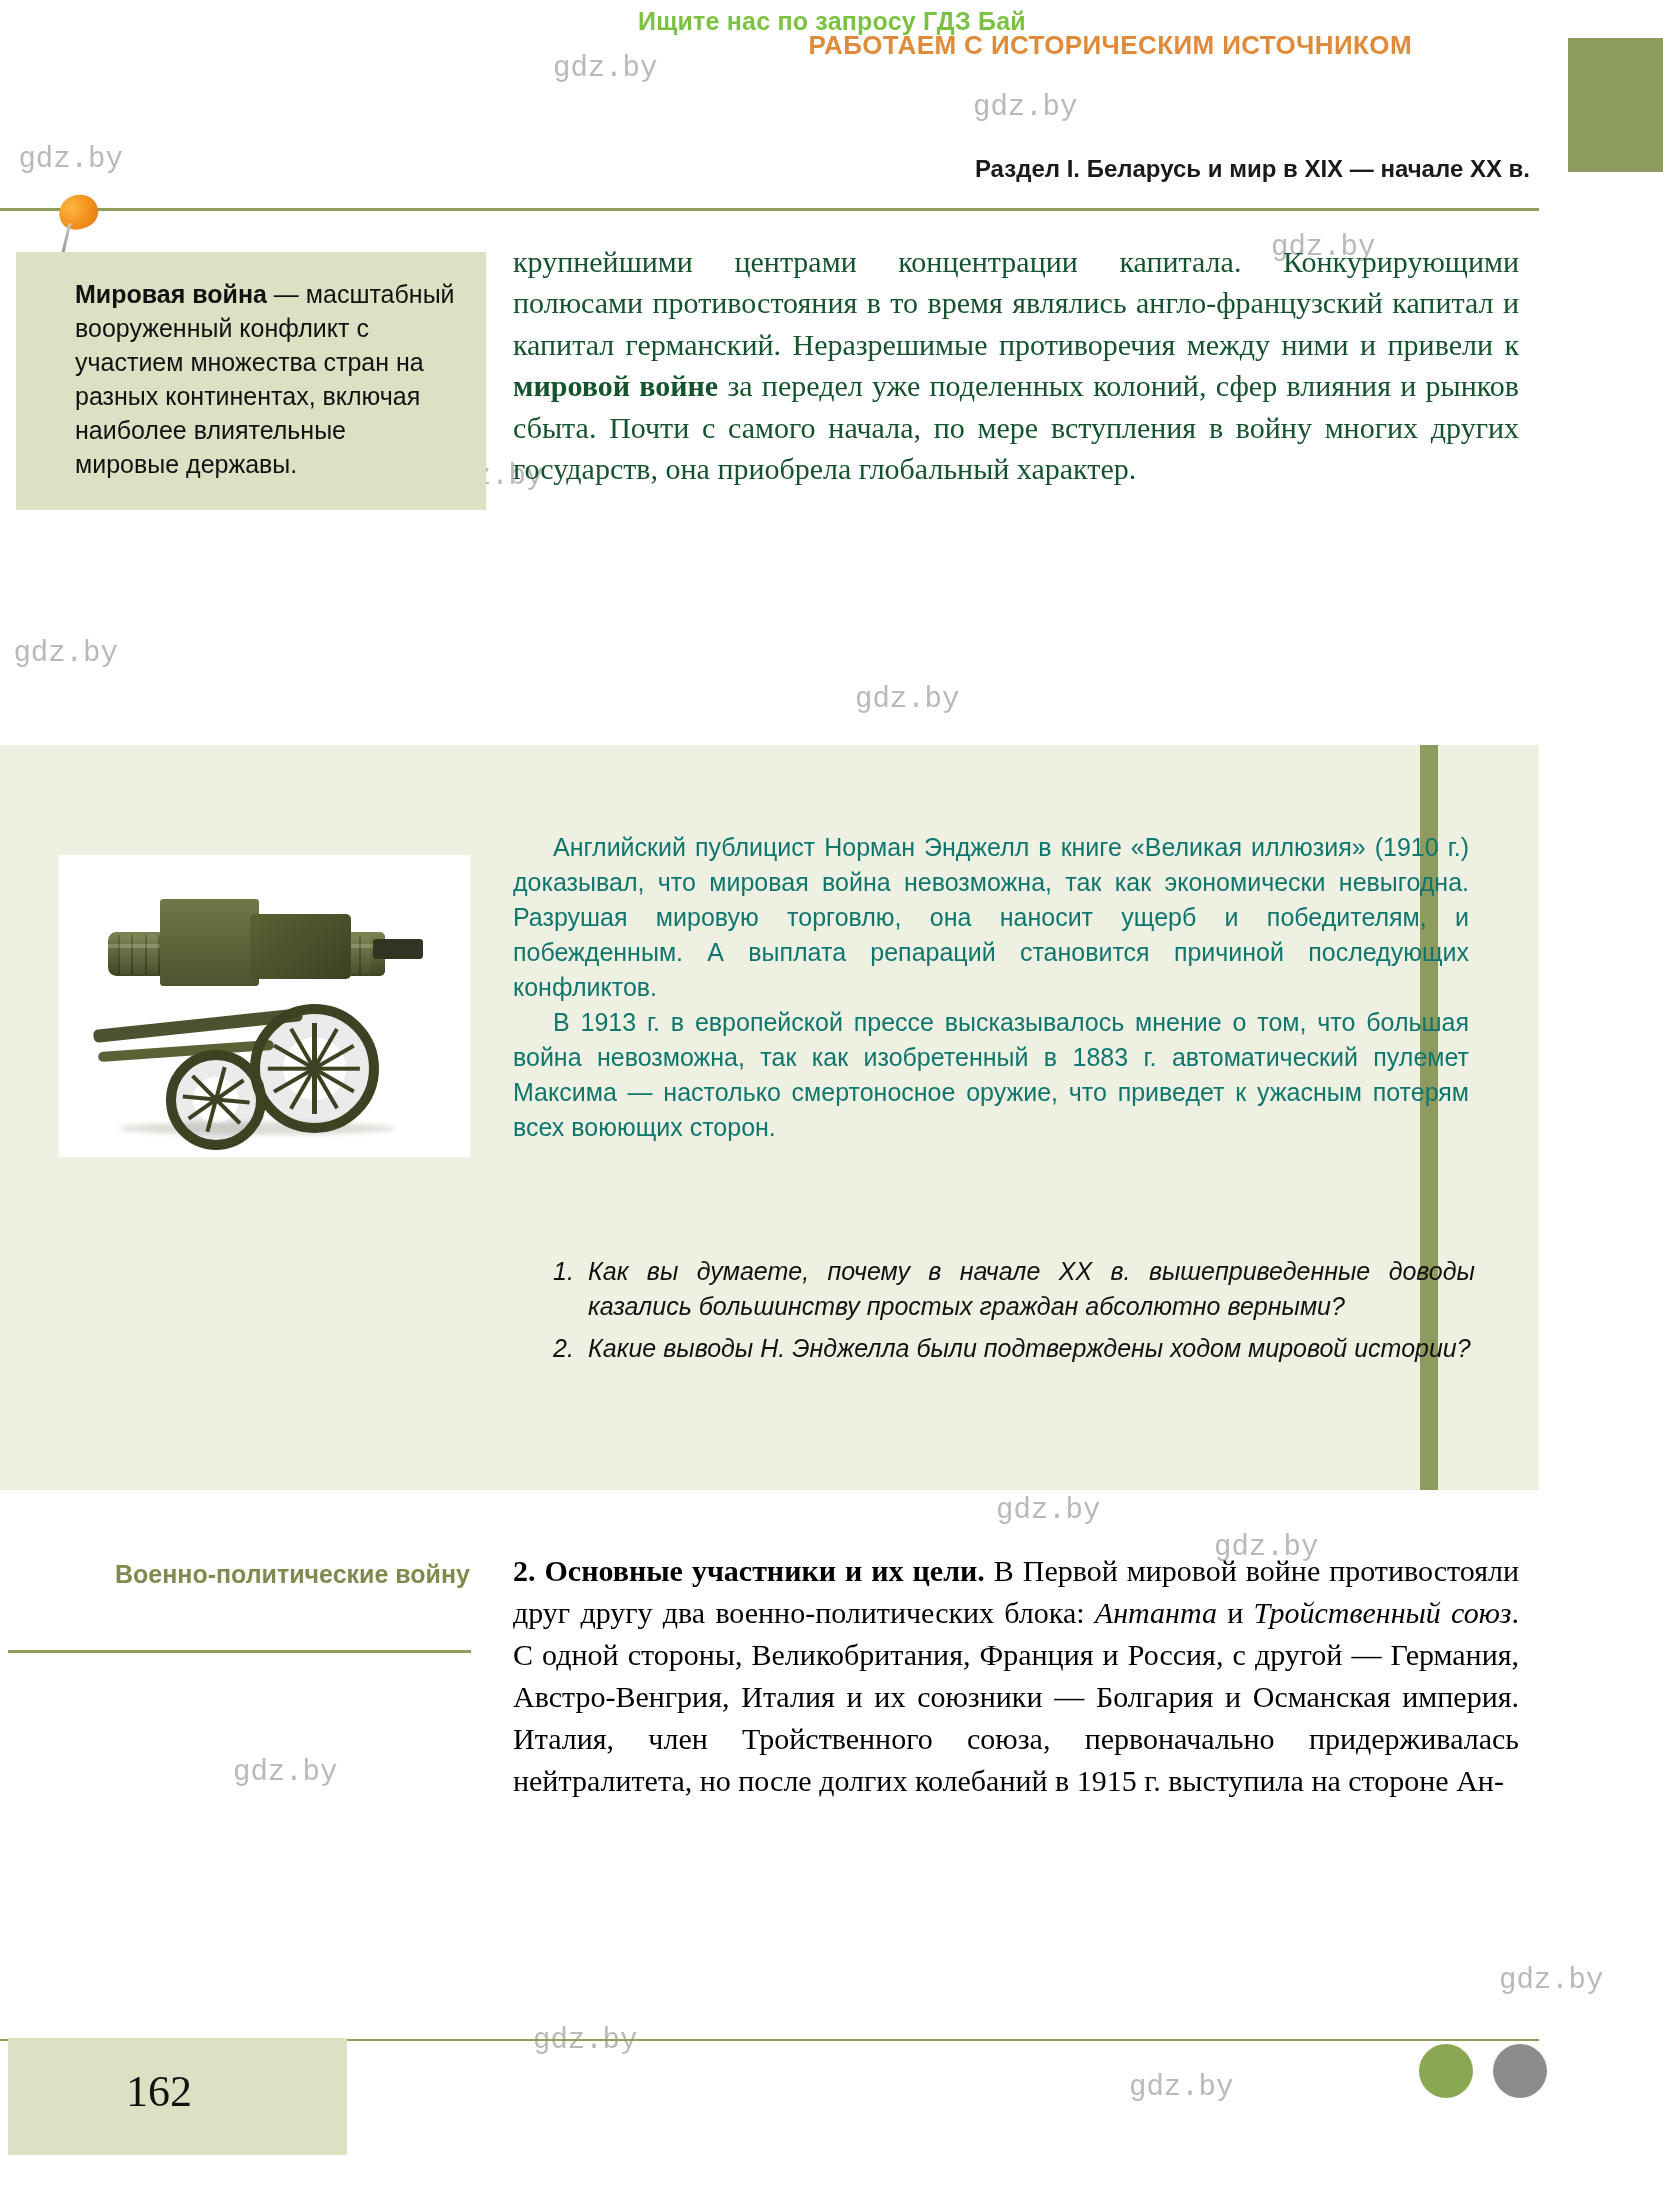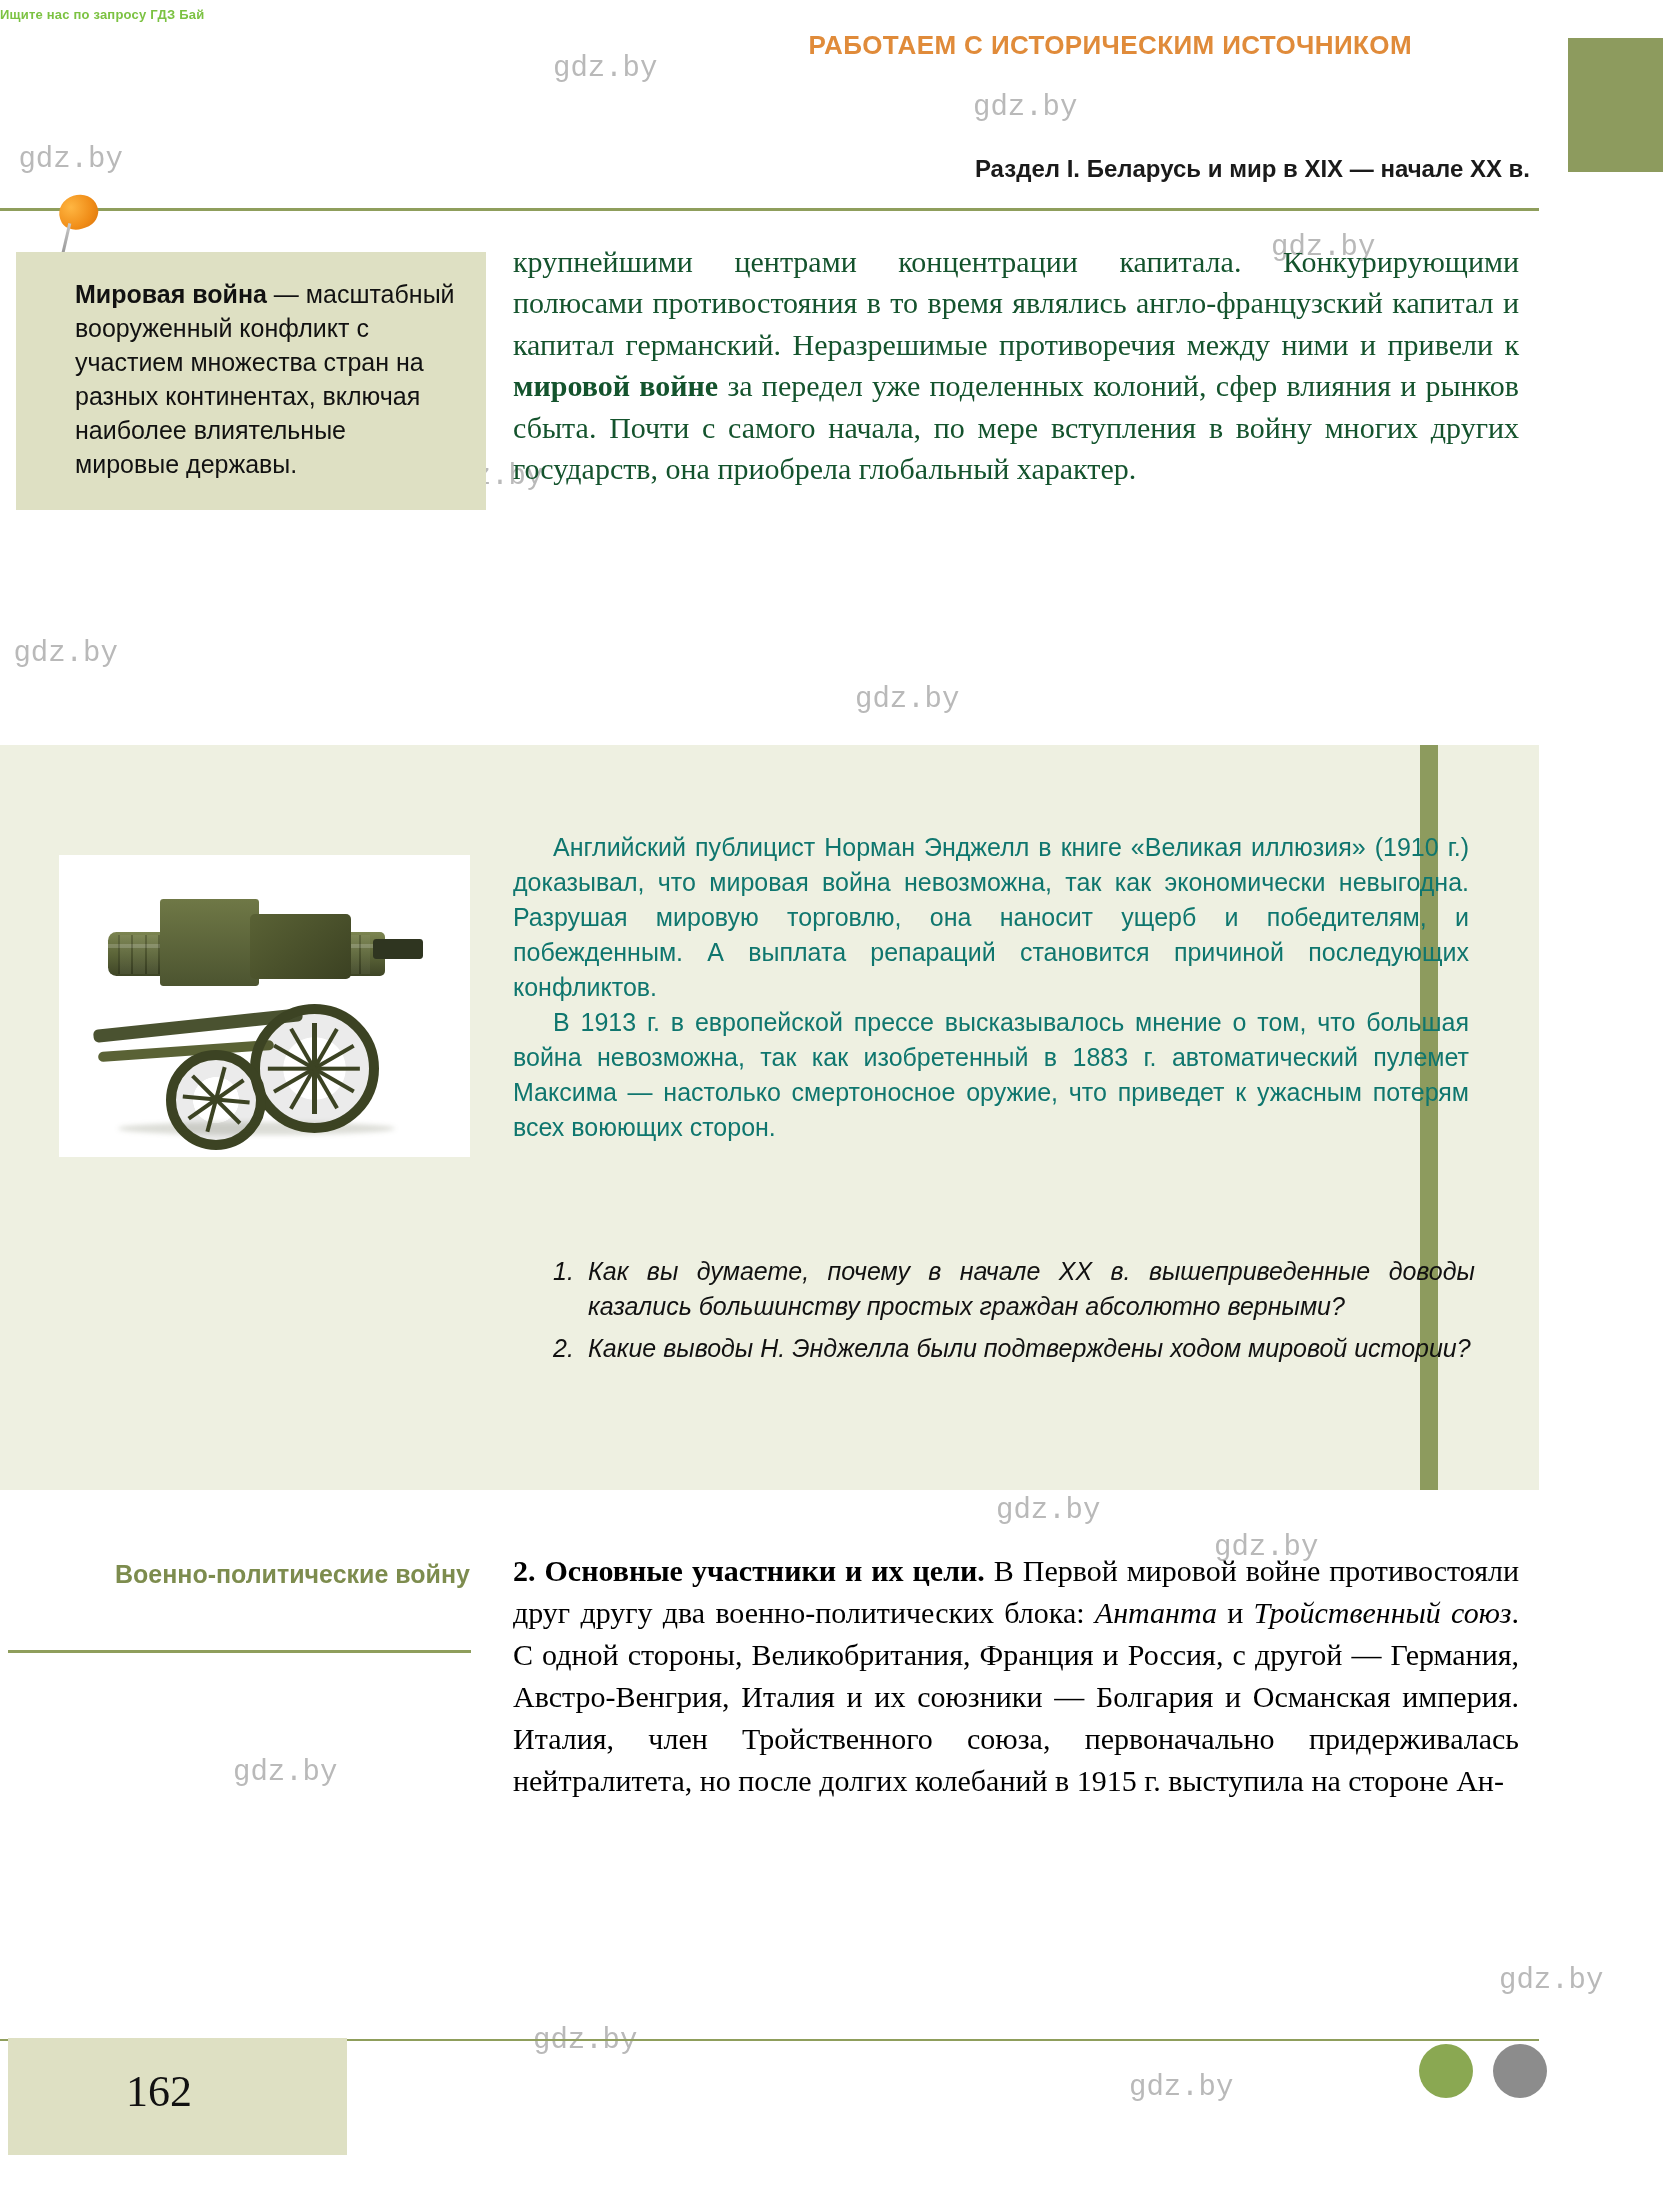--- a/index.html
+++ b/index.html
@@ -25,23 +25,24 @@
     font-family: Liberation Mono, monospace;
     font-size: 29px;
     white-space: nowrap;
     pointer-events: none;
   }
   .wm-top {
     position: absolute;
     top: 6.7px;
     left: 0;
     width: 100%;
+    text-align: center;
     color: #7cc242;
     font-weight: bold;
-    font-size: 13px;
+    font-size: 25px;
     letter-spacing: 0.2px;
   }
   .wm-bottom {
     position: absolute;
     bottom: 15px;
     left: 0;
     width: 100%;
     text-align: center;
     color: #2f5bd0;
     font-size: 22px;

